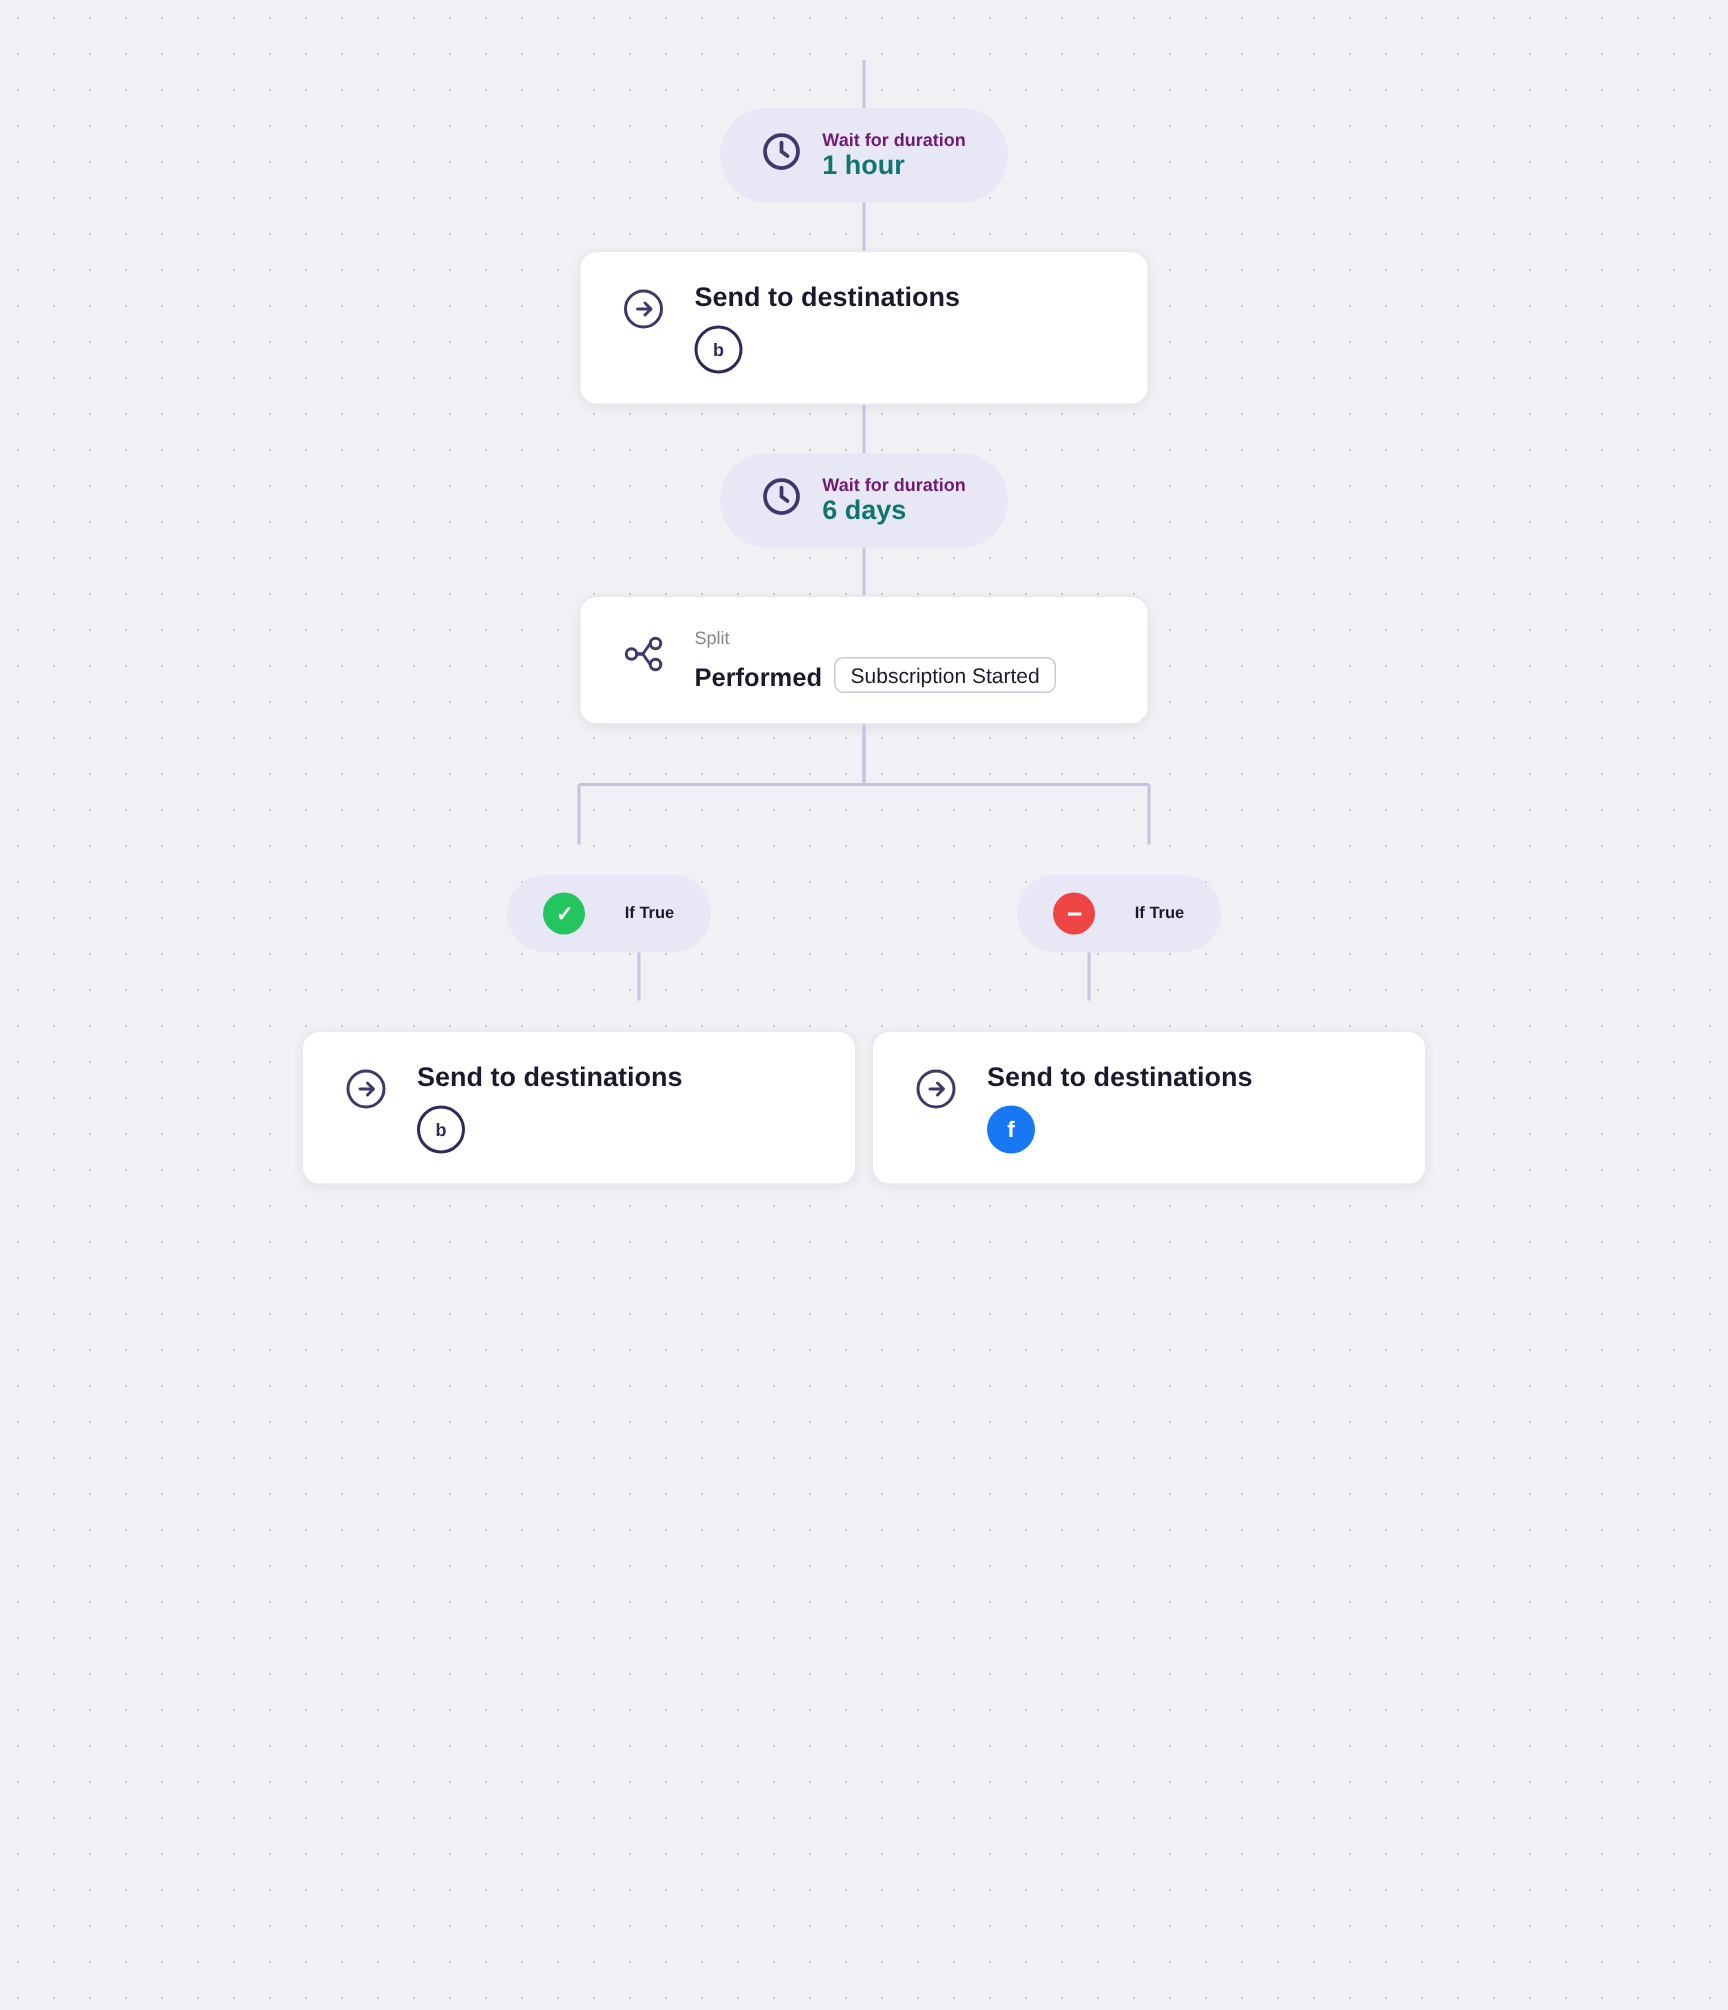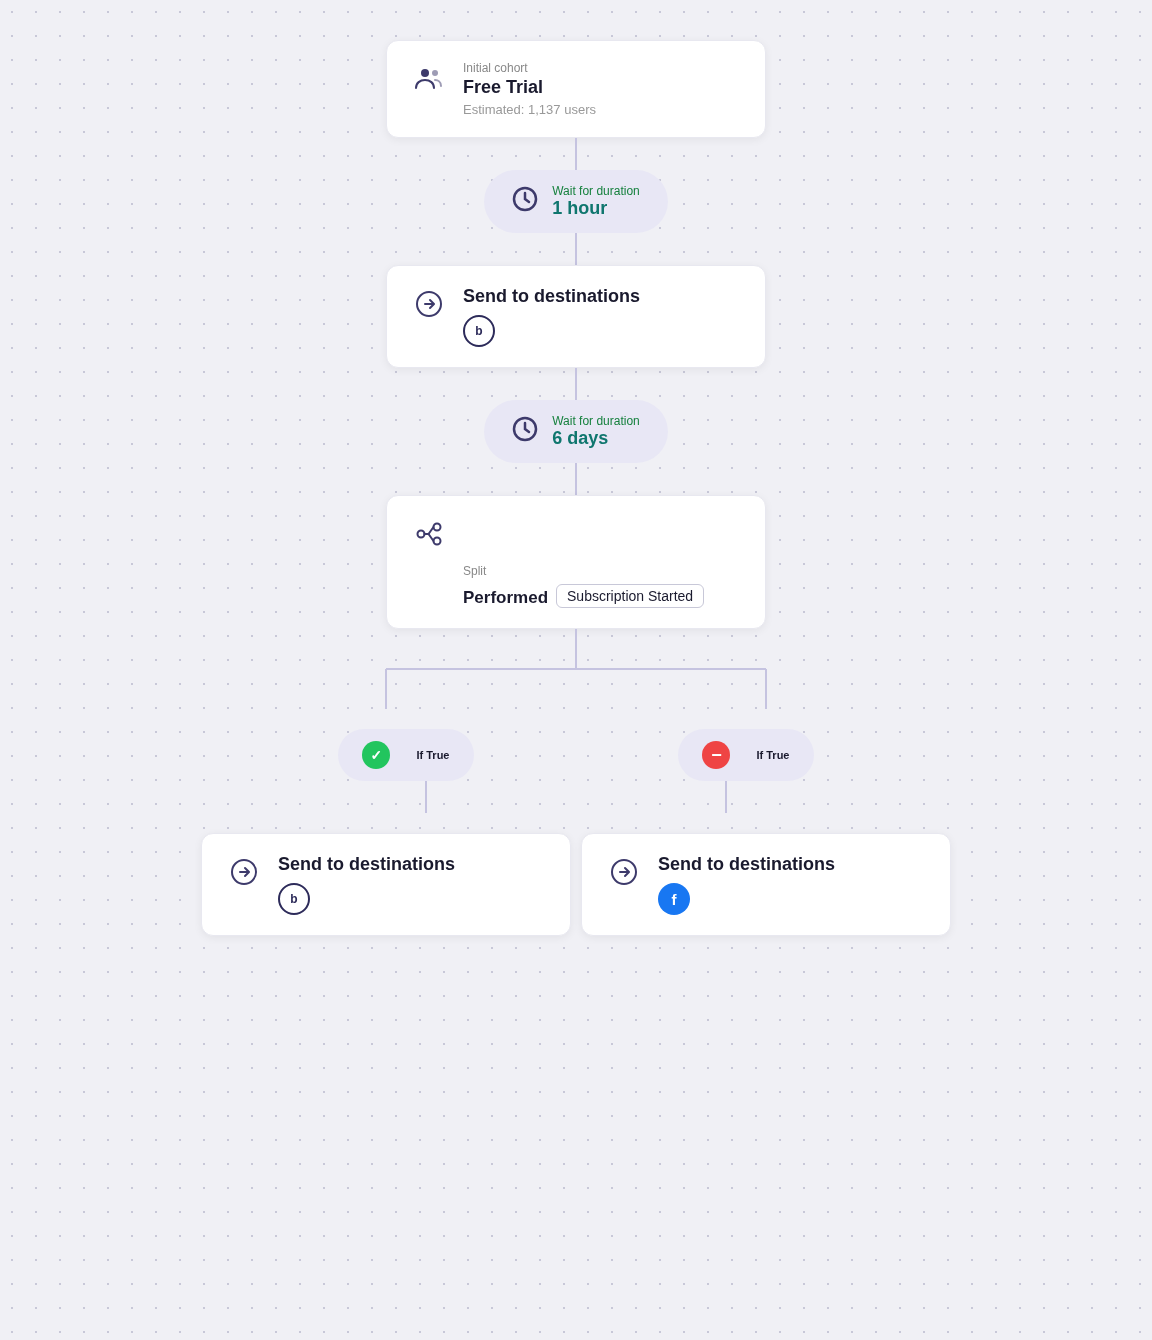--- a/index.html
+++ b/index.html
@@ -121,22 +121,22 @@
       gap: 14px;
     }
 
     .pill-icon {
       font-size: 20px;
       color: #3d3a6b;
     }
 
     .pill-content .pill-label {
       font-size: 12px;
-      color: #15803d;
-      font-weight: 400;
+      color: #701a75;
+      font-weight: 700;
     }
 
     .pill-content .pill-value {
       font-size: 18px;
       font-weight: 700;
       color: #0f766e;
     }
 
     
     .split-card {
@@ -158,21 +158,20 @@
       align-items: center;
       justify-content: center;
       font-size: 18px;
       color: #3d3a6b;
     }
 
     .split-content .split-label {
       font-size: 12px;
       color: #888;
       margin-bottom: 6px;
-      margin-top: 48px;
     }
 
     .split-content .split-row {
       display: flex;
       align-items: flex-end;
       gap: 8px;
     }
 
     .split-performed {
       font-size: 17px;
@@ -281,36 +280,20 @@
       display: flex;
       flex-direction: column;
       align-items: center;
     }
   </style>
 </head>
 <body>
 
 <div class="flow-container">
 
-  <div class="card">
-    <div class="card-icon">
-
-      <svg width="30" height="30" viewBox="0 0 30 30" fill="none" xmlns="http://www.w3.org/2000/svg">
-        <circle cx="11" cy="9" r="4" fill="#3d3a6b"></circle>
-        <path d="M2 24c0-5 4-8 9-8s9 3 9 8" stroke="#3d3a6b" stroke-width="2" fill="none" stroke-linecap="round"></path>
-        <circle cx="21" cy="9" r="3" fill="#3d3a6b" opacity="0.5"></circle>
-        <path d="M21 16c3 0 6 2 6 6" stroke="#3d3a6b" stroke-width="2" fill="none" stroke-linecap="round" opacity="0.5"></path>
-      </svg>
-    </div>
-    <div class="card-content">
-      <div class="card-label">Initial cohort</div>
-      <div class="card-title">Free Trial</div>
-      <div class="card-subtitle">Estimated: 1,137 users</div>
-    </div>
-  </div>
 
   <div class="connector connector-short"></div>
 
   <div class="pill">
     <div class="pill-icon">
       <svg width="26" height="26" viewBox="0 0 26 26" fill="none">
         <circle cx="13" cy="13" r="11" stroke="#3d3a6b" stroke-width="2.5"></circle>
         <path d="M13 7v6l4 3" stroke="#3d3a6b" stroke-width="2.5" stroke-linecap="round"></path>
       </svg>
     </div>

